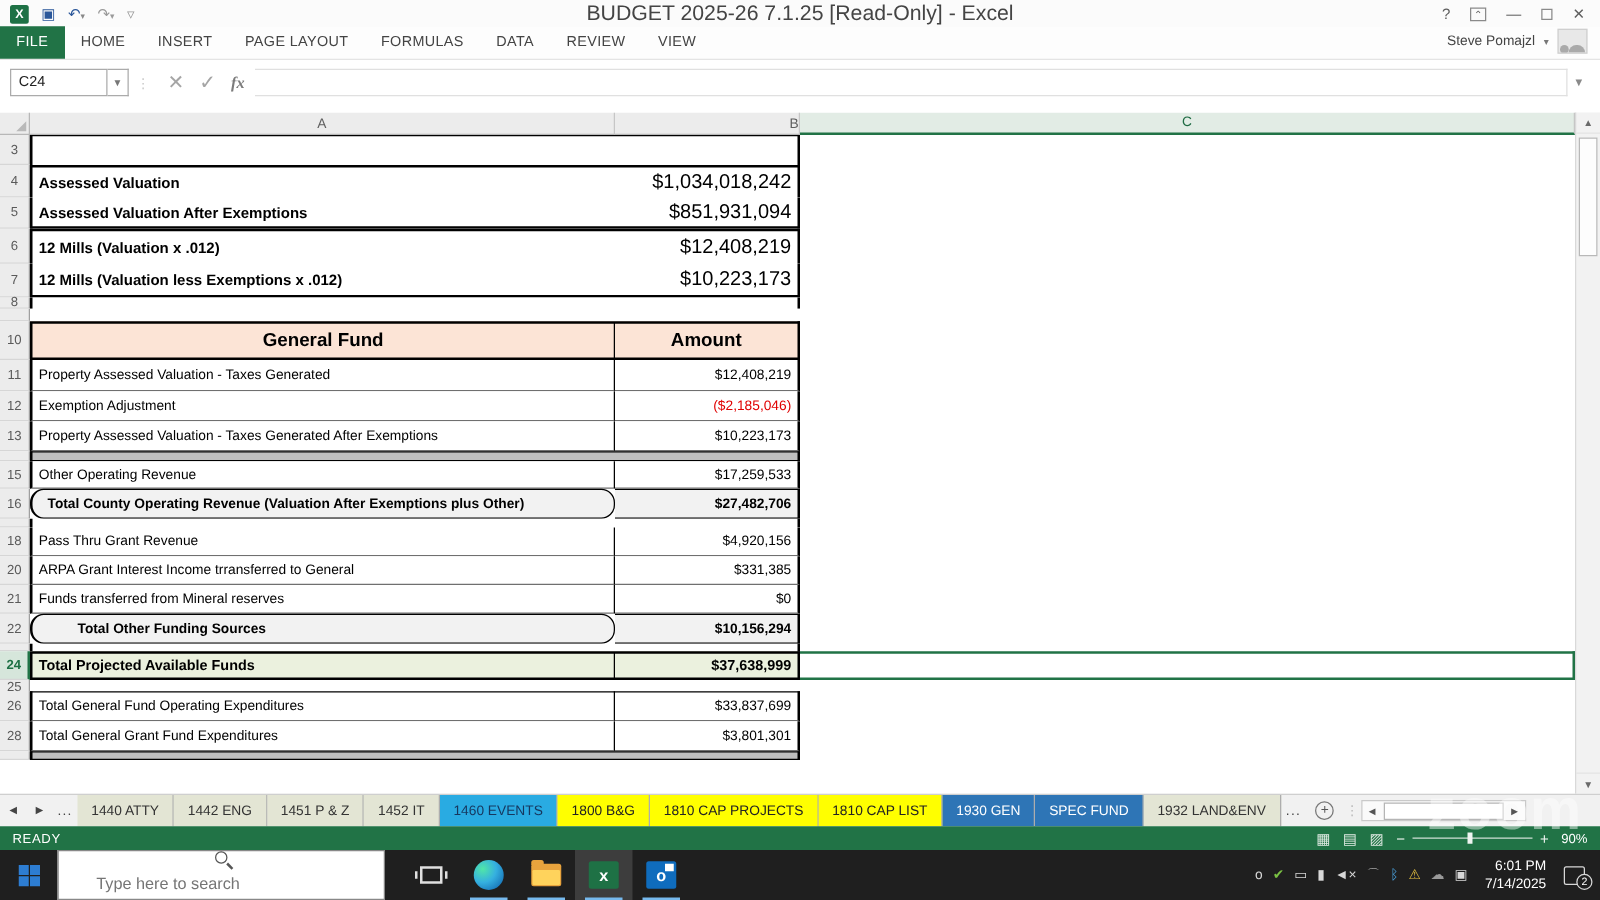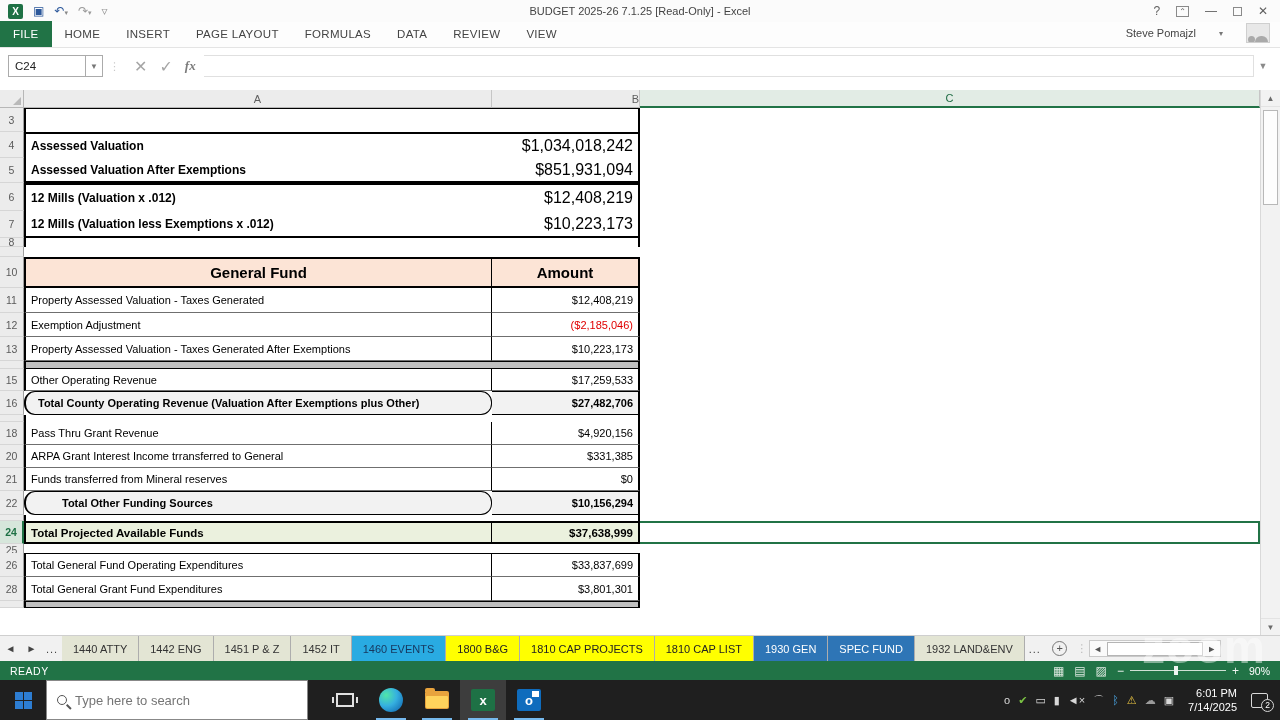--- a/index.html
+++ b/index.html
@@ -6,30 +6,30 @@
   html,body { width:1280px; height:720px; overflow:hidden; background:#fff;
               font-family:"Liberation Sans", sans-serif; }
   #app { position:relative; width:1280px; height:720px; display:flex; flex-direction:column; }
 
   
   .titlebar { height:22px; background:#fbfbfb; display:flex; align-items:center; padding:0 4px; flex:none; }
   .qat { display:flex; align-items:center; gap:10px; padding-left:4px; }
   .xl-logo { width:15px; height:15px; background:#1e7145; border-radius:2px; color:#fff; font-size:10px; font-weight:bold; display:flex; align-items:center; justify-content:center; }
   .qat-ico { color:#2b579a; font-size:12px; line-height:1; }
   .qat-ico.gray { color:#9a9a9a; }
-  .tb-title { position:absolute; left:0; right:0; text-align:center; font-size:11px; color:#444; pointer-events:none; }
+  .tb-title { position:absolute; left:0; right:0; text-align:center; font-size:17px; color:#444; pointer-events:none; }
   .winctrl { margin-left:auto; display:flex; align-items:center; gap:16px; padding-right:8px; z-index:2; color:#5f5f5f; font-size:12px; }
   .winctrl span { cursor:default; }
 
   
   .ribbonrow { height:26px; background:#fdfdfd; display:flex; align-items:flex-end; flex:none; border-bottom:1px solid #e4e4e4; }
   .rtabs { display:flex; height:26px; }
   .rtab { padding:0 13px; display:flex; align-items:center; font-size:11.5px; color:#444; letter-spacing:.3px; cursor:pointer; }
   .rtab.active { background:#217346; color:#fff; }
-  .account { margin-left:auto; display:flex; align-items:center; gap:23px; padding-right:10px; font-size:11px; color:#444; margin-bottom:4px; }
+  .account { margin-left:auto; display:flex; align-items:center; gap:7px; padding-right:10px; font-size:11px; color:#444; margin-bottom:4px; }
   .avatar { width:24px; height:20px; background:#e8e8e8; border:1px solid #cfcfcf; display:flex; align-items:flex-end; justify-content:center; overflow:hidden; }
   .avatar .head { width:7px; height:7px; background:#aaa; border-radius:50%; margin-bottom:-1px; }
   .avatar .body { width:13px; height:6px; background:#aaa; border-radius:6px 6px 0 0; }
 
   
   .fbar { height:42px; background:#fff; display:flex; align-items:center; padding:0 8px 6px 8px; flex:none; }
   .namebox { width:78px; height:22px; border:1px solid #ababab; background:#fff; display:flex; align-items:center; padding-left:6px; font-size:11.5px; color:#222; }
   .nb-drop { width:17px; height:22px; border:1px solid #ababab; border-left:none; display:flex; align-items:center; justify-content:center; font-size:8px; color:#777; }
   .fx-dots { color:#c9c9c9; font-size:11px; margin:0 6px; }
   .fbtns { display:flex; align-items:center; gap:12px; padding:0 8px; color:#a5a5a5; }
@@ -104,21 +104,21 @@
   .ztrack { width:96px; height:1px; background:#cfe0d5; position:relative; }
   .zthumb { position:absolute; left:44px; top:-4px; width:4px; height:9px; background:#eef4f0; }
   .zsign { font-size:12px; color:#eef4f0; }
   .zpct { font-size:10.5px; }
 
   
   .taskbar { height:40px; flex:none; background:#1f1f1f; display:flex; align-items:stretch; }
   .startbtn { width:46px; display:flex; align-items:center; justify-content:center; }
   .winlogo { display:grid; grid-template-columns:8px 8px; grid-template-rows:8px 8px; gap:1px; }
   .winlogo span { background:#2d7dd2; }
-  .searchbox { width:262px; background:#fff; border:1px solid #888; display:flex; align-items:center; gap:8px; padding:0 10px; }
+  .searchbox { width:262px; background:#fff; border:1px solid #888; display:flex; align-items:center; gap:8px; padding:0 10px;flex-direction:column; }
   .mag { width:10px; height:10px; border:1.5px solid #555; border-radius:50%; position:relative; flex:none; }
   .mag::after { content:""; position:absolute; width:6px; height:1.5px; background:#555; transform:rotate(45deg); left:8px; top:10px; }
   .searchbox input { border:none; outline:none; font-size:13px; color:#444; width:200px; font-family:"Liberation Sans", sans-serif; background:transparent; }
   .tb-icons { display:flex; align-items:stretch; margin-left:14px; }
   .tbi { width:46px; display:flex; align-items:center; justify-content:center; position:relative; }
   .tbi.active { background:#3d3d3d; }
   .tbi.run::after { content:""; position:absolute; bottom:0; left:8px; right:8px; height:2px; background:#76b9ed; }
   .taskview { width:18px; height:14px; border:2px solid #e0e0e0; position:relative; }
   .taskview::before, .taskview::after { content:""; position:absolute; top:2px; width:2px; height:6px; background:#e0e0e0; }
   .taskview::before { left:-6px; } .taskview::after { right:-6px; }

